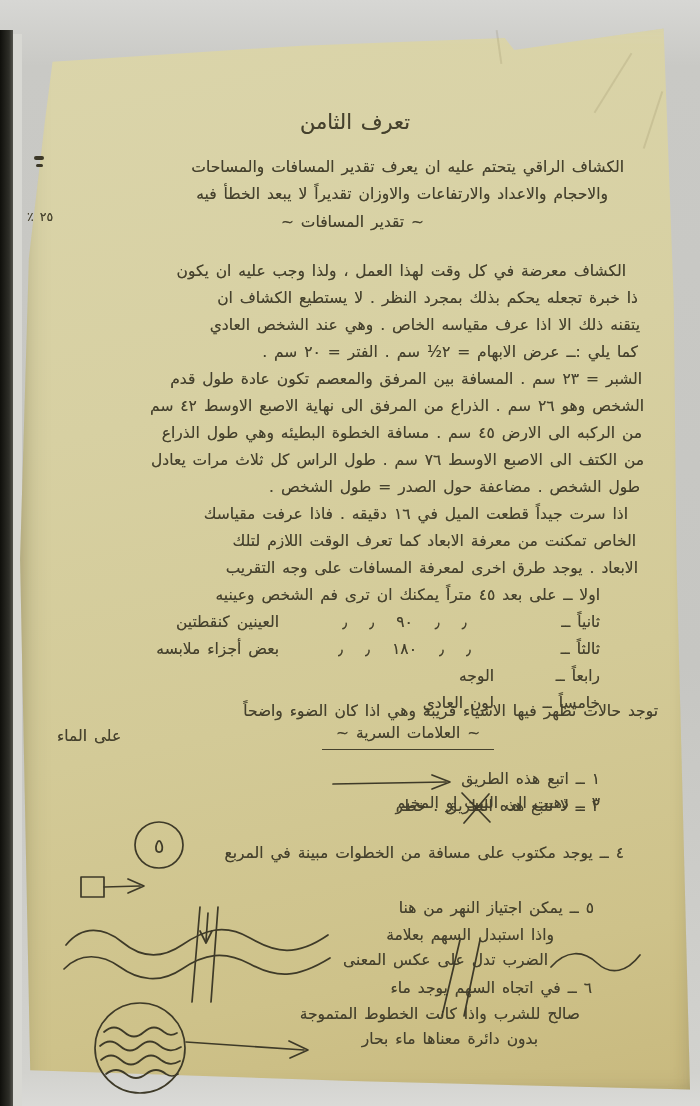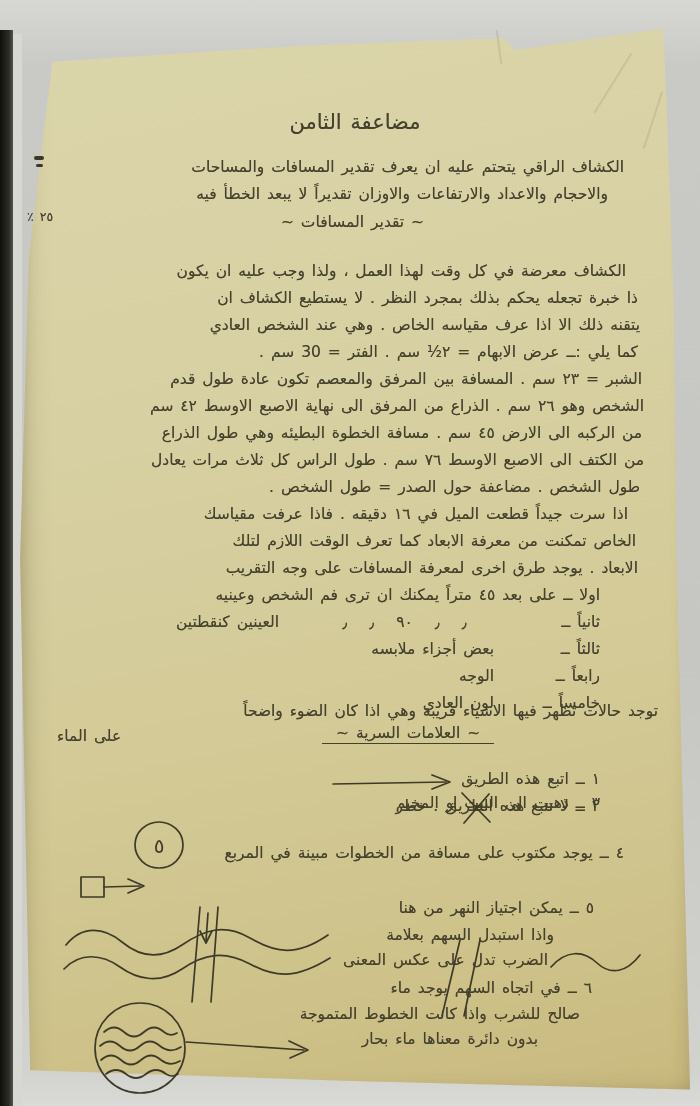--- a/index.html
+++ b/index.html
@@ -25,70 +25,71 @@
   .ink,.ink *{color:#45412d;}
   .line{position:absolute;direction:rtl;white-space:nowrap;font-size:15.5px;
     letter-spacing:.3px;word-spacing:2px;text-shadow:0 0 .5px rgba(64,58,36,.55);}
   .title{font-size:21px;letter-spacing:1px;}
   .center{text-align:center;}
   .small{font-size:12.5px;}
   .dl-row{display:flex;direction:rtl;align-items:baseline;}
   .dl-ordinal{min-width:88px;display:inline-block;}
   .dl-mid{min-width:215px;display:inline-block;text-align:center;word-spacing:17px;}
   .dl-label{display:inline-block;margin-right:18px;}
-  .underlined{border-bottom:1.6px solid #45412d;padding:0 14px 1px 14px;}
+  .underlined{border-bottom:1.6px solid #45412d;padding:0 14px 7px 14px;}
   svg{position:absolute;overflow:visible;}
   svg .st{stroke:#3e3a28;stroke-width:1.7;fill:none;stroke-linecap:round;stroke-linejoin:round;}
   svg text{fill:#3e3a28;font-family:"DejaVu Sans",sans-serif;}
 </style>
 </head>
 <body>
 
 <div class="edge-dark"></div>
 <div class="edge-light"></div>
 
 <div class="paper"></div>
 
 <div class="crease" style="left:612px;top:48px;width:2px;height:70px;transform:rotate(32deg);"></div>
 <div class="crease" style="left:498px;top:30px;width:2px;height:34px;transform:rotate(-8deg);"></div>
 <div class="crease" style="left:652px;top:90px;width:2px;height:60px;transform:rotate(18deg);"></div>
 <div class="speck" style="left:34px;top:156px;width:10px;height:4px;"></div>
 <div class="speck" style="left:36px;top:164px;width:7px;height:3px;"></div>
 
 <div class="ink">
 
-  <div class="line title center" style="top:110px;left:250px;width:210px;">مضاعفة الثامن</div>
+  <div class="line title center" style="top:110px;left:250px;width:210px;">تعرف الثامن</div>
 
   <div class="line" style="top:158px;right:76px;">الكشاف الراقي يتحتم عليه ان يعرف تقدير المسافات والمساحات</div>
   <div class="line" style="top:185px;right:92px;">والاحجام والاعداد والارتفاعات والاوزان تقديراً لا يبعد الخطأ فيه</div>
   <div class="line small" style="top:209px;left:27px;">٢٥ ٪</div>
   <div class="line center" style="top:213px;left:250px;width:205px;">~ تقدير المسافات ~</div>
 
   <div class="line" style="top:262px;right:74px;">الكشاف معرضة في كل وقت لهذا العمل ، ولذا وجب عليه ان يكون</div>
   <div class="line" style="top:289px;right:62px;">ذا خبرة تجعله يحكم بذلك بمجرد النظر . لا يستطيع الكشاف ان</div>
   <div class="line" style="top:316px;right:60px;">يتقنه ذلك الا اذا عرف مقياسه الخاص . وهي عند الشخص العادي</div>
-  <div class="line" style="top:343px;right:62px;">كما يلي :ــ  عرض الابهام = ٢½ سم .  الفتر = 30 سم .</div>
+  <div class="line" style="top:343px;right:62px;">كما يلي :ــ  عرض الابهام = ٢½ سم .  الفتر = ٢٠ سم .</div>
   <div class="line" style="top:370px;right:58px;">الشبر = ٢٣ سم .  المسافة بين المرفق والمعصم تكون عادة طول قدم</div>
   <div class="line" style="top:397px;right:56px;text-align:right;">الشخص وهو ٢٦ سم . الذراع من المرفق الى نهاية الاصبع الاوسط ٤٢ سم</div>
   <div class="line" style="top:424px;right:58px;">من الركبه الى الارض ٤٥ سم .  مسافة الخطوة البطيئه وهي طول الذراع</div>
   <div class="line" style="top:451px;right:56px;">من الكتف الى الاصبع الاوسط ٧٦ سم .  طول الراس كل ثلاث مرات يعادل</div>
   <div class="line" style="top:478px;right:60px;">طول الشخص .  مضاعفة حول الصدر = طول الشخص .</div>
   <div class="line" style="top:505px;right:72px;">اذا سرت جيداً قطعت الميل في ١٦ دقيقه . فاذا عرفت مقياسك</div>
   <div class="line" style="top:532px;right:64px;">الخاص تمكنت من معرفة الابعاد كما تعرف الوقت اللازم لتلك</div>
   <div class="line" style="top:559px;right:62px;">الابعاد .  يوجد طرق اخرى لمعرفة المسافات على وجه التقريب</div>
 
   <div class="line" style="top:586px;right:100px;">اولا ــ على بعد ٤٥ متراً يمكنك ان ترى فم الشخص وعينيه</div>
 
   <div class="line dl-row" style="top:613px;right:100px;width:470px;">
     <span class="dl-ordinal">ثانياً ــ</span>
     <span class="dl-mid">٫ ٫ ٩٠ ٫ ٫</span>
     <span class="dl-label">العينين كنقطتين</span>
   </div>
   <div class="line dl-row" style="top:640px;right:100px;width:470px;">
     <span class="dl-ordinal">ثالثاً ــ</span>
+    <span class="dl-mid">٫ ٫ ١٨٠ ٫ ٫</span>
     <span class="dl-label">بعض أجزاء ملابسه</span>
   </div>
   <div class="line dl-row" style="top:667px;right:100px;width:470px;">
     <span class="dl-ordinal">رابعاً ــ</span>
     <span class="dl-label">الوجه</span>
   </div>
   <div class="line dl-row" style="top:694px;right:100px;width:470px;">
     <span class="dl-ordinal">خامساً ــ</span>
     <span class="dl-label">لون العادي</span>
   </div>

